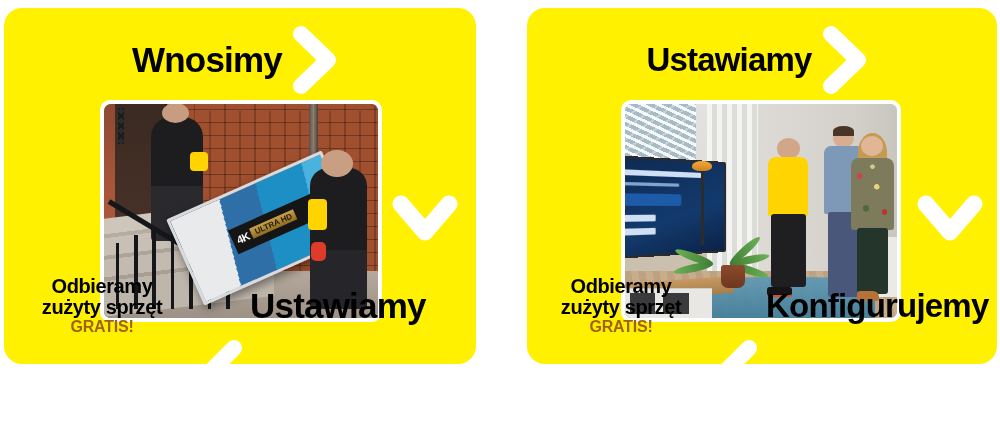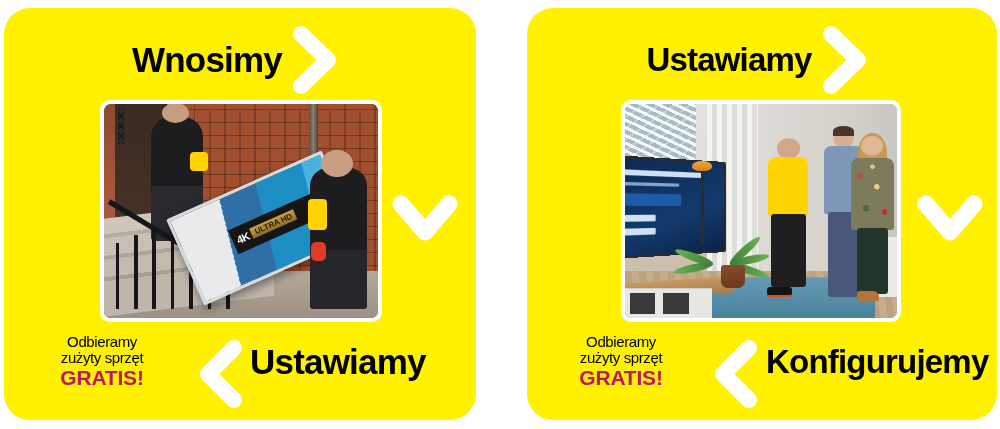--- a/index.html
+++ b/index.html
@@ -12,23 +12,23 @@
   .stage {
     position: relative;
     width: 1000px; height: 429px;
     background: #ffffff;
   }
 
   
   .panel {
     position: absolute;
     top: 8px;
-    height: 412px;
+    height: 356px;
     background: #fff100;
-    border-radius: 26px;
+    border-radius: 18px;
   }
   #panel-left  { left: 4px;   width: 472px; }
   #panel-right { left: 527px; width: 470px; }
 
   
   .top-row {
     position: absolute;
     top: 18px; left: 0; right: 0;
     height: 66px;
     display: flex;
@@ -353,29 +353,29 @@
   .recycle-block {
     width: 190px;
     text-align: center;
     line-height: 1.06;
     padding-left: 6px;
   }
   #panel-right .recycle-block { width: 182px; }
   .recycle-l1, .recycle-l2 {
     display: block;
     color: #000000;
-    font-weight: normal;
-    font-size: 15px;
+    font-weight: bold;
+    font-size: 20px;
     letter-spacing: -0.4px;
   }
   .recycle-l3 {
     display: block;
-    color: #be185d;
+    color: #a16207;
     font-weight: bold;
-    font-size: 21px;
+    font-size: 16px;
     letter-spacing: -0.2px;
     margin-top: 1px;
   }
   .bottom-word {
     color: #000000;
     font-weight: bold;
     font-size: 35px;
     letter-spacing: -0.8px;
     white-space: nowrap;
     margin-left: 56px;

